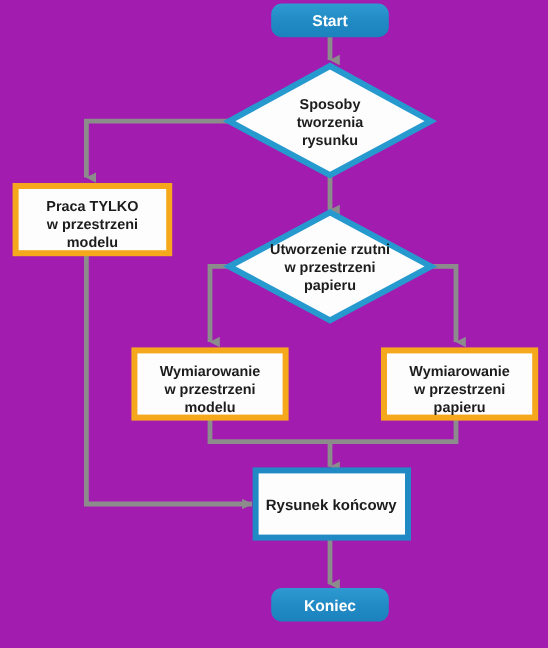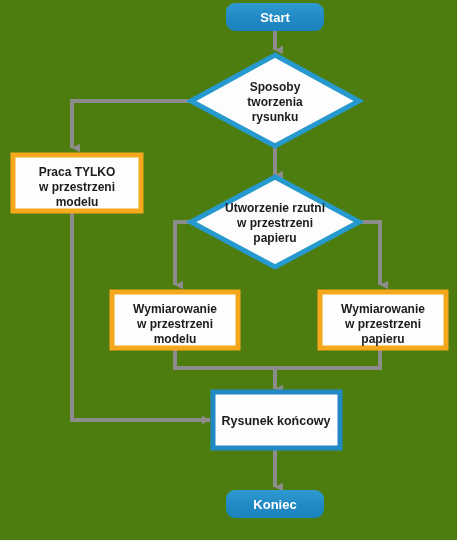--- a/index.html
+++ b/index.html
@@ -10,21 +10,21 @@
     width: 457px;
     height: 540px;
     background: #f0f0f0;
     font-family: "Liberation Sans", sans-serif;
     overflow: hidden;
   }
   #flowchart {
     position: relative;
     width: 457px;
     height: 540px;
-    background: #4d7c0f;
+    background: #a21caf;
   }
   svg.canvas {
     position: absolute;
     left: 0;
     top: 0;
     width: 457px;
     height: 540px;
   }
   .node-text {
     font-family: "Liberation Sans", sans-serif;

